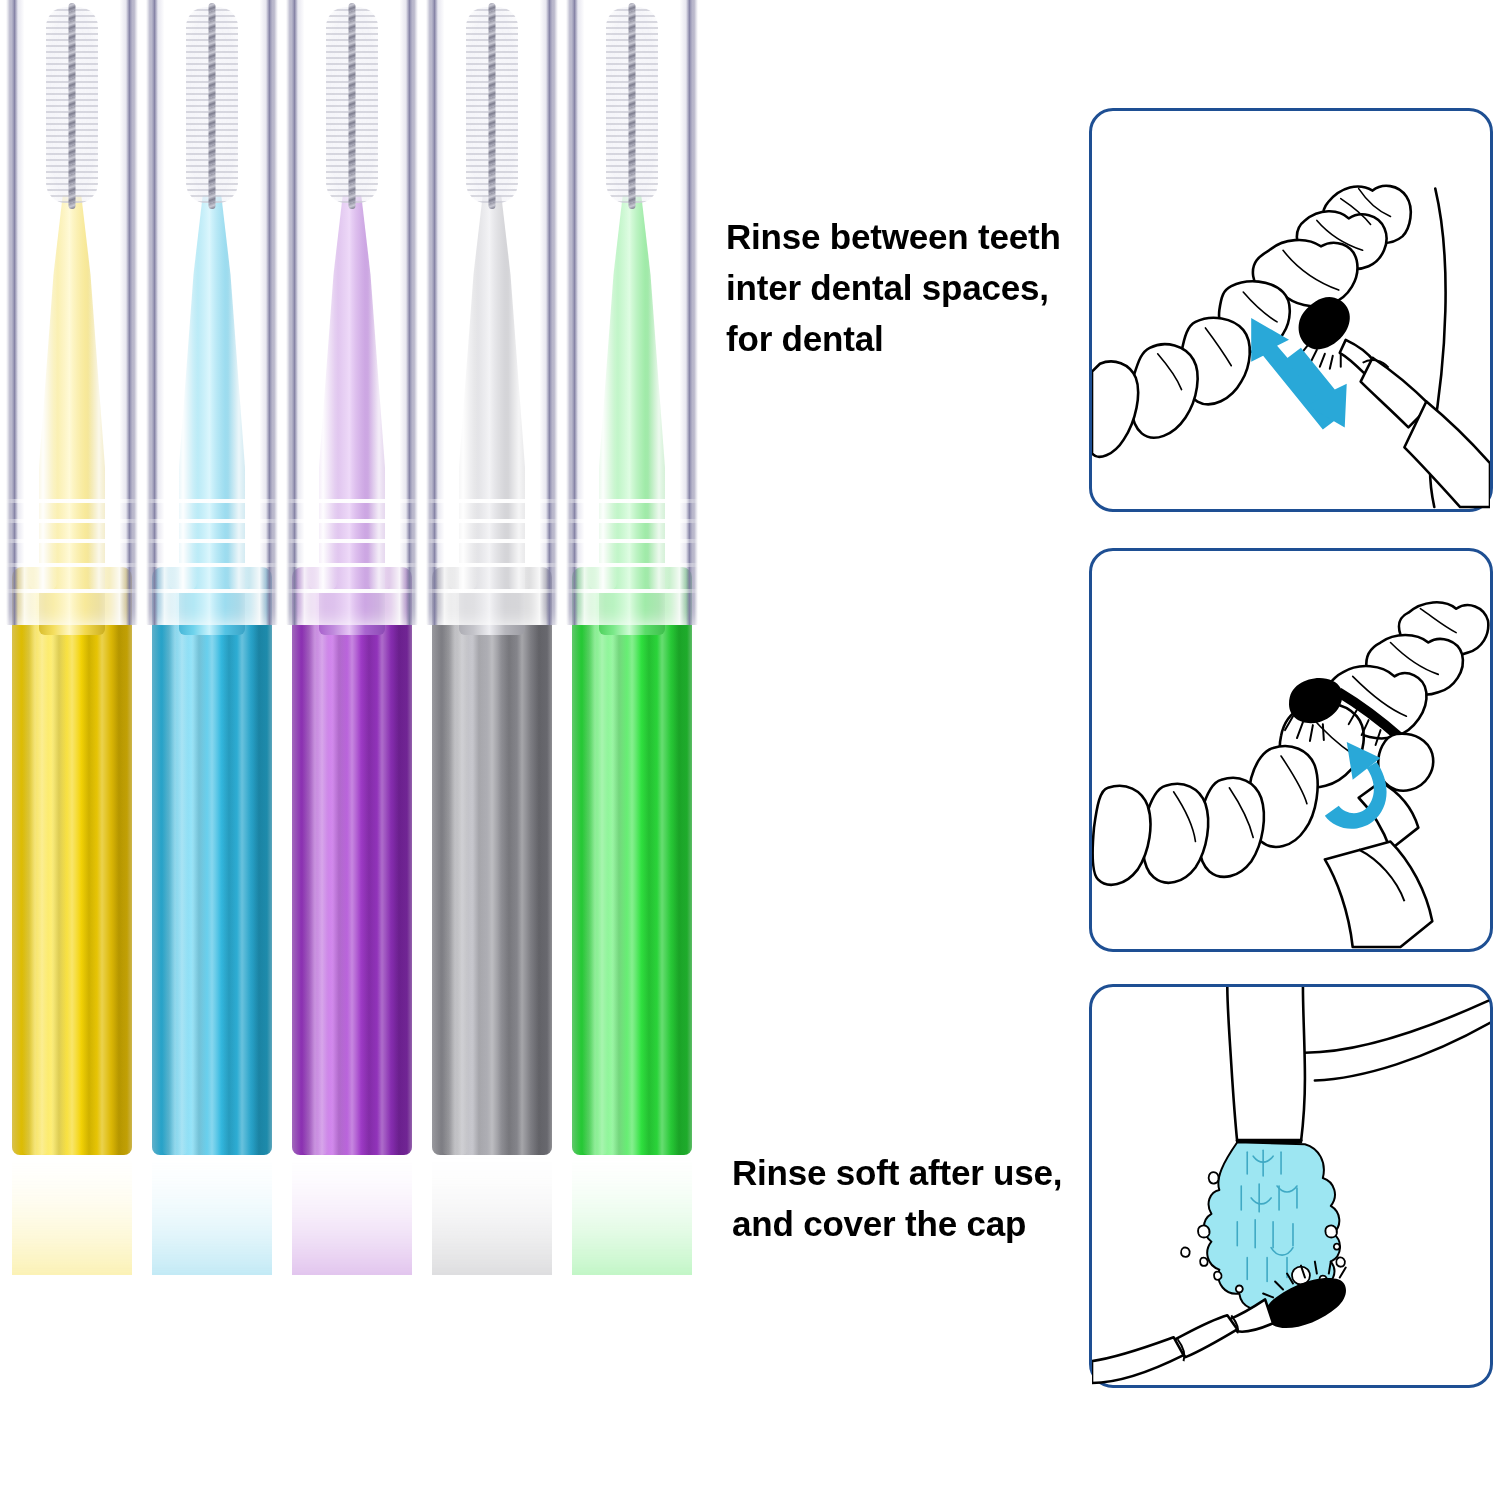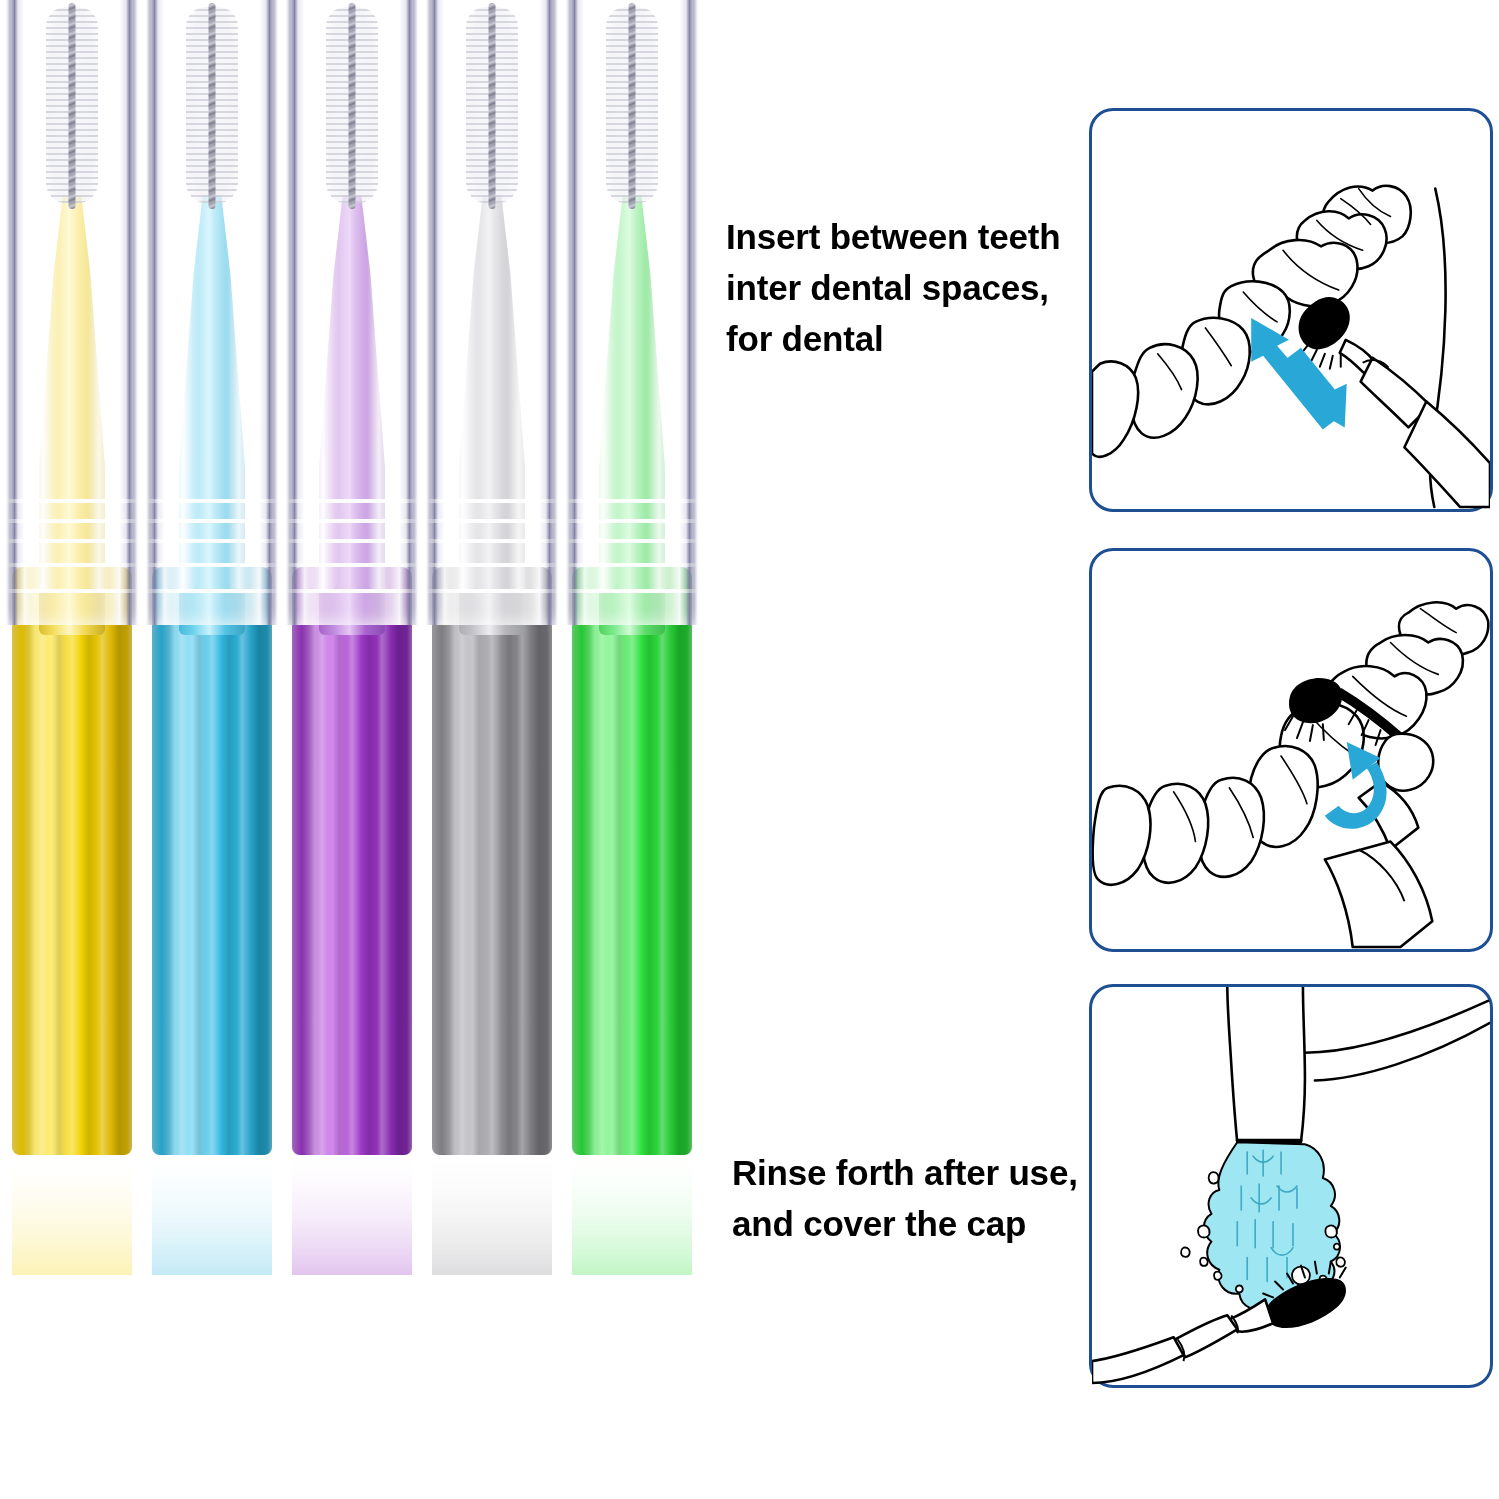--- a/index.html
+++ b/index.html
@@ -219,21 +219,21 @@
             <i style="top:26px"></i>
             <i style="top:46px"></i>
             <i style="top:70px"></i>
             <i style="top:96px"></i>
         </div>
       </div>
     </div>
 
   </div>
 
-  <div class="caption" style="position:absolute;left:726px;top:212px">Insert between teeth inter dental spaces, for dental</div>
+  <div class="caption" style="position:absolute;left:726px;top:212px">Rinse between teeth inter dental spaces, for dental</div>
 
   <div class="panel" style="left:1089px;top:108px">
     <svg viewBox="0 0 400 400">
       <g fill="#fff" stroke="#000" stroke-width="2.6" stroke-linejoin="round" stroke-linecap="round">
 
         <path d="M345 78 C362 150 356 250 342 330 C338 355 340 380 344 398" fill="none"></path>
 
         <path d="M237 92 C250 76 268 72 282 80 C292 72 308 74 316 86 C324 98 320 118 312 126 C300 136 282 134 272 126 C262 134 246 132 238 122 C231 112 230 100 237 92 Z"></path>
         <path d="M214 110 C228 98 248 98 258 108 C270 100 288 104 294 118 C300 132 292 150 278 156 C264 162 248 158 240 150 C228 156 212 150 208 138 C204 126 206 116 214 110 Z"></path>
         <path d="M178 140 C192 128 216 126 230 136 C244 128 262 134 266 150 C270 168 258 188 240 194 C222 200 202 194 192 184 C178 190 164 180 162 166 C160 152 168 146 178 140 Z"></path>
@@ -330,21 +330,21 @@
         </g>
       </g>
 
       <g fill="#29A8D8">
         <path d="M286 212 C300 232 300 258 282 272 C266 284 244 280 234 266 l14 -10 c6 8 18 10 26 4 c12 -10 12 -28 2 -42 Z"></path>
         <path d="M256 192 l34 16 -28 22 Z"></path>
       </g>
     </svg>
   </div>
 
-  <div class="caption" style="position:absolute;left:732px;top:1148px">Rinse forth after use, and cover the cap</div>
+  <div class="caption" style="position:absolute;left:732px;top:1148px">Rinse soft after use, and cover the cap</div>
 
   <div class="panel" style="left:1089px;top:984px">
     <svg viewBox="0 0 400 400">
 
       <g fill="#fff" stroke="#000" stroke-width="2.6" stroke-linejoin="round" stroke-linecap="round">
         <path d="M136 0 C136 0 140 24 150 40 C162 58 184 66 214 66 C268 66 332 44 398 14"></path>
         <path d="M212 0 C212 26 214 60 214 92 C214 118 212 140 210 156 L146 156 C144 136 142 110 140 78 C138 46 136 20 136 0"></path>
         <path d="M400 36 C336 72 272 92 224 94" fill="none"></path>
         <path d="M146 154 L210 154" fill="none" stroke-width="3"></path>
       </g>

